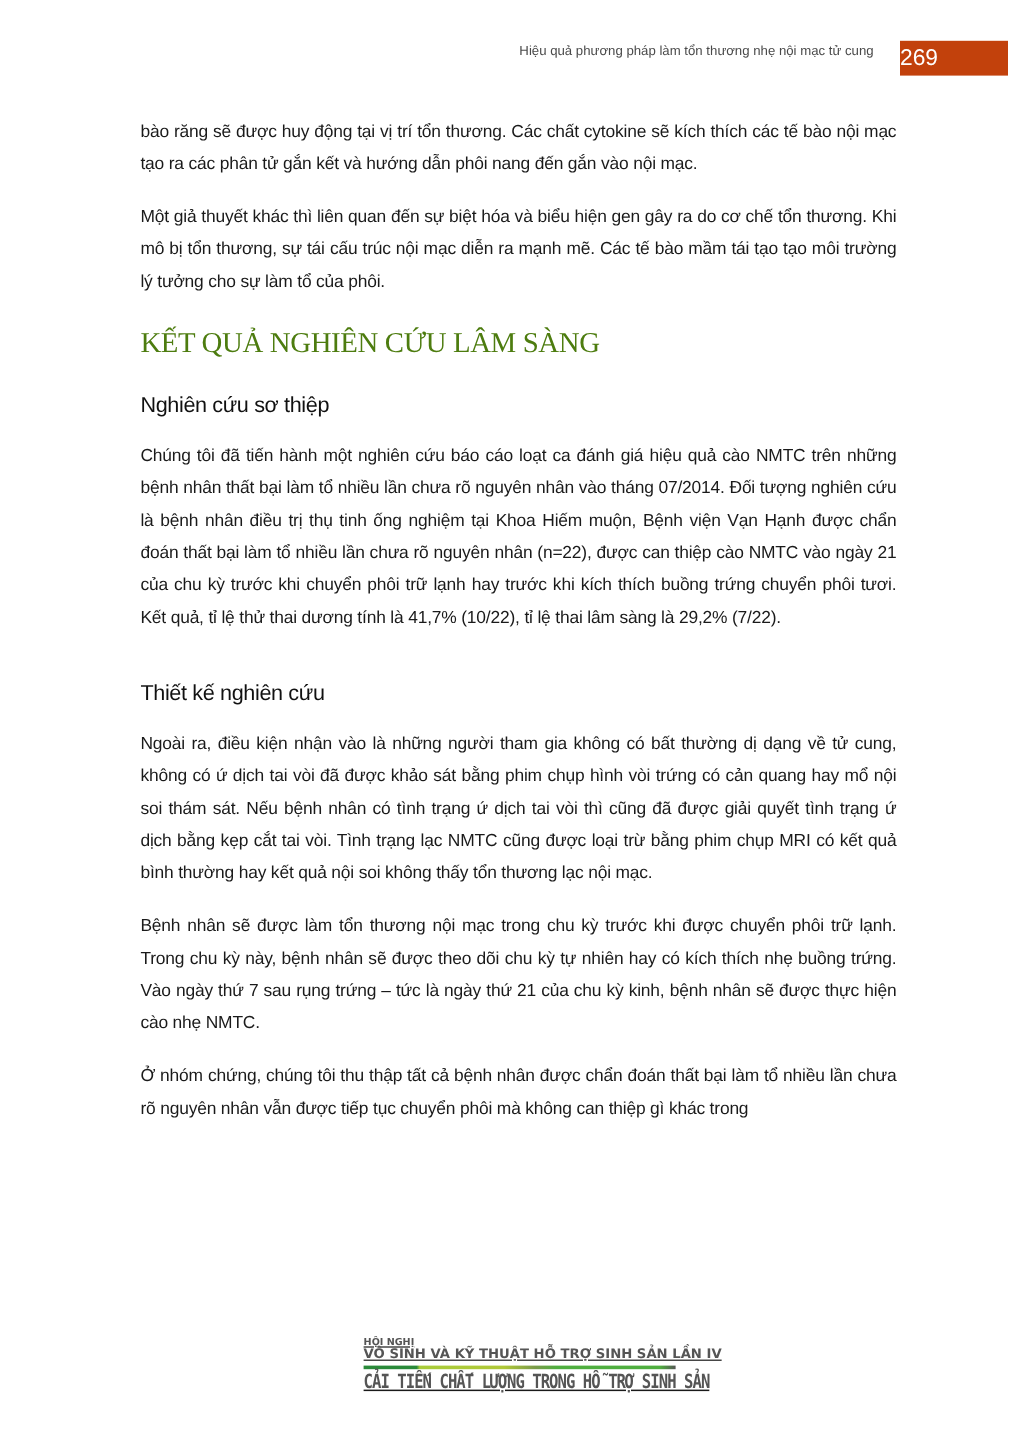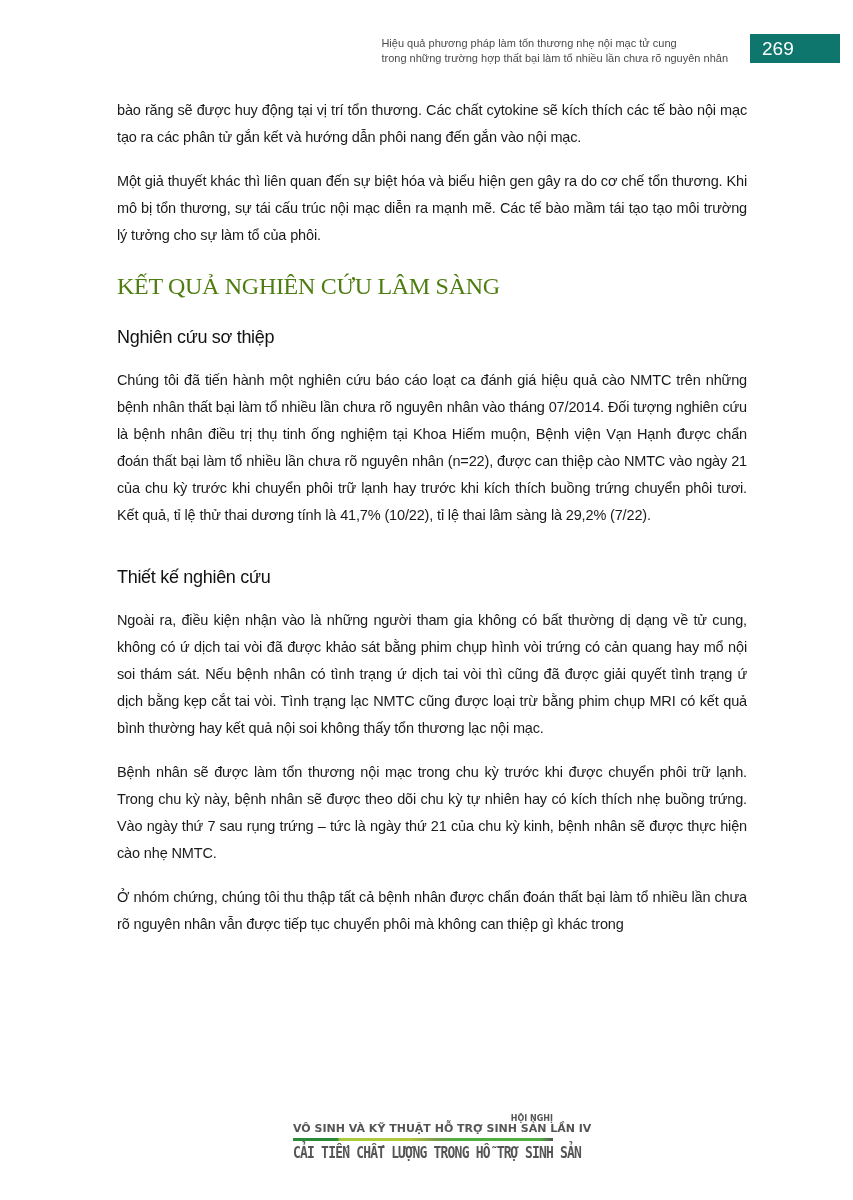--- a/index.html
+++ b/index.html
@@ -1,35 +1,34 @@
 <!DOCTYPE html>
 <html><head>
 <meta charset="utf-8">
 <style>
   html, body { margin: 0; padding: 0; background: #ffffff; }
   body { width: 853px; height: 1200px; position: relative; overflow: hidden; font-family: "DejaVu Sans", sans-serif; color: #1a1a1a; }
   .header-title { position: absolute; right: 125px; top: 36px; text-align: left; font-family: "Liberation Sans", sans-serif; font-size: 11px; line-height: 15px; color: #4a4a4a; }
-  .page-num { position: absolute; left: 750px; top: 34px; width: 90px; height: 29px; background: #0f766e; color: #ffffff; font-family: "Liberation Sans", sans-serif; font-size: 19px; line-height: 29px; box-sizing: border-box; padding-left: 12px; }
+  .page-num { position: absolute; left: 750px; top: 34px; width: 90px; height: 29px; background: #c2410c; color: #ffffff; font-family: "Liberation Sans", sans-serif; font-size: 19px; line-height: 29px; box-sizing: border-box; padding-left: 0; }
   .content { position: absolute; left: 117px; top: 97px; width: 630px; }
   .para { font-family: "Liberation Sans", sans-serif; font-size: 14.5px; line-height: 27px; text-align: justify; margin: 0 0 17px 0; letter-spacing: -0.15px; }
   .h1 { font-family: Liberation Serif, serif; font-size: 24px; line-height: 26px; margin: 24px 0 26px 0; letter-spacing: -0.3px; color: #4d7c0f; }
   .h2 { font-family: "Liberation Sans", sans-serif; font-size: 18px; line-height: 24px; margin: 0 0 18px 0; letter-spacing: -0.3px; color: #111; }
-  .footer { position: absolute; left: 293px; top: 1114px; width: 260px; text-align: right; }
+  .footer { position: absolute; left: 303px; top: 1114px; width: 260px; text-align: left; text-decoration: underline; }
   .footer-l1 { font-family: "DejaVu Sans", sans-serif; font-weight: bold; font-size: 8px; line-height: 10px; color: #555; }
   .footer-l2 { font-family: "DejaVu Sans", sans-serif; font-weight: bold; font-size: 11px; line-height: 10px; color: #555; white-space: nowrap; }
   .footer-line { height: 3px; margin: 4px 0 4px 0; background: linear-gradient(to right, #2a8a3a 0%, #2a8a3a 17%, #a9cc3a 18%, #b0c838 45%, #7a9a4a 55%, #4fae3f 62%, #4fae3f 95%, #555 100%); }
   .footer-l3 { font-family: "DejaVu Sans Mono", monospace; font-weight: bold; font-size: 13px; line-height: 16px; color: #555; letter-spacing: -0.8px; white-space: nowrap; transform: scaleY(1.25); }
   sup { font-size: 9px; line-height: 0; }
 </style>
 </head>
 <body>
 
 <div class="header-title">
   <div>Hiệu quả phương pháp làm tổn thương nhẹ nội mạc tử cung</div>
-  <div>trong những trường hợp thất bại làm tổ nhiều lần chưa rõ nguyên nhân</div>
 </div>
 <div class="page-num">269</div>
 
 <div class="content">
   <p class="para">bào răng sẽ được huy động tại vị trí tổn thương. Các chất cytokine sẽ kích thích các tế bào nội mạc tạo ra các phân tử gắn kết và hướng dẫn phôi nang đến gắn vào nội mạc.</p>
   <p class="para">Một giả thuyết khác thì liên quan đến sự biệt hóa và biểu hiện gen gây ra do cơ chế tổn thương. Khi mô bị tổn thương, sự tái cấu trúc nội mạc diễn ra mạnh mẽ. Các tế bào mầm tái tạo tạo môi trường lý tưởng cho sự làm tổ của phôi.</p>
   <div class="h1">KẾT QUẢ NGHIÊN CỨU LÂM SÀNG</div>
   <div class="h2">Nghiên cứu sơ thiệp</div>
   <p class="para">Chúng tôi đã tiến hành một nghiên cứu báo cáo loạt ca đánh giá hiệu quả cào NMTC trên những bệnh nhân thất bại làm tổ nhiều lần chưa rõ nguyên nhân vào tháng 07/2014. Đối tượng nghiên cứu là bệnh nhân điều trị thụ tinh ống nghiệm tại Khoa Hiếm muộn, Bệnh viện Vạn Hạnh được chẩn đoán thất bại làm tổ nhiều lần chưa rõ nguyên nhân (n=22), được can thiệp cào NMTC vào ngày 21 của chu kỳ trước khi chuyển phôi trữ lạnh hay trước khi kích thích buồng trứng chuyển phôi tươi. Kết quả, tỉ lệ thử thai dương tính là 41,7% (10/22), tỉ lệ thai lâm sàng là 29,2% (7/22).</p>
   <div class="h2" style="margin-top:36px;">Thiết kế nghiên cứu</div>

